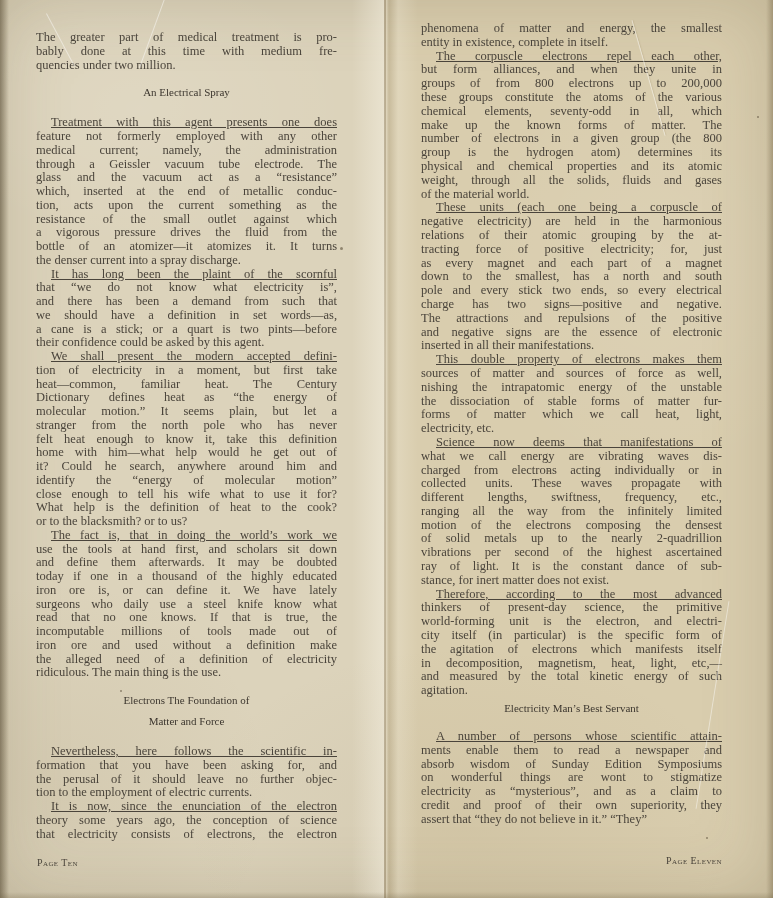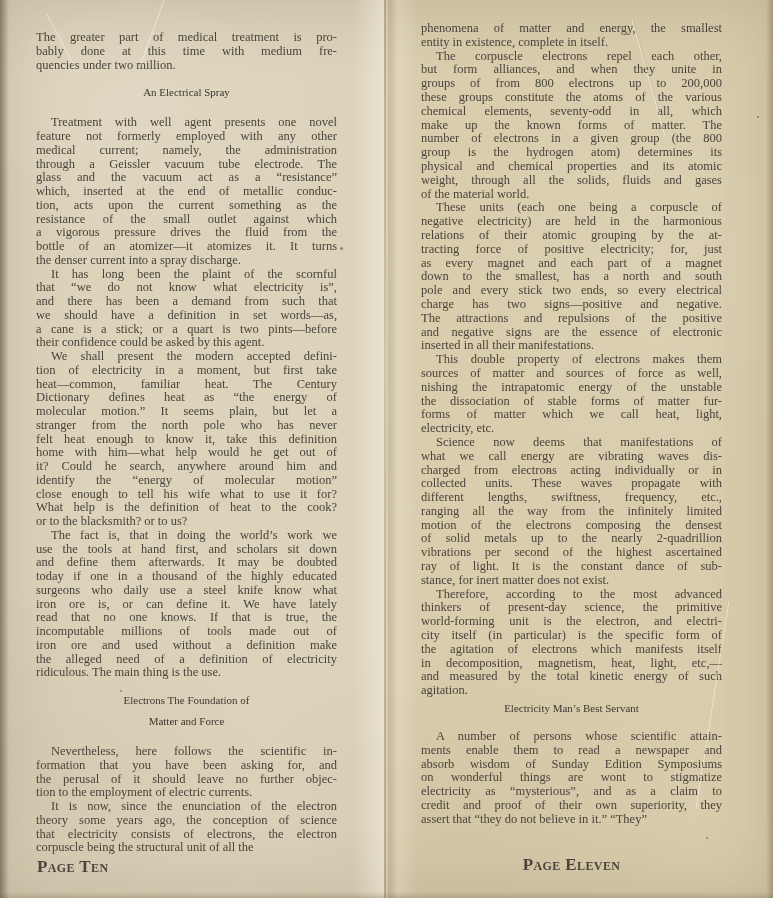--- a/index.html
+++ b/index.html
@@ -45,50 +45,50 @@
   .c3{left:712px;top:600px;height:210px;transform:rotate(9deg);}
   .c4{left:60px;top:10px;height:60px;transform:rotate(-28deg);}
   .speck{position:absolute;border-radius:50%;background:rgba(70,58,38,.5);pointer-events:none;}
 
   .page-col{position:absolute;width:301px;}
   .col-left{left:36px;top:31px;font-size:12.5px;line-height:13.75px;}
   .col-right{left:421px;top:22px;font-size:12.5px;line-height:13.8px;}
   .para{margin:0;}
   .line{text-align:justify;text-align-last:justify;white-space:normal;}
   .line.end{text-align-last:left;}
-  .line.first{text-indent:15px;}
+  .line.first{text-indent:15px;text-decoration:underline;}
   .heading{
     text-align:center;font-size:11px;line-height:21px;
     margin:10px 0 13px;color:var(--heading-ink);
   }
   .col-right .heading{margin:0 0 11px;}
   .footer{
-    position:absolute;font-variant:small-caps;font-size:17px;
-    letter-spacing:.4px;color:var(--ink);font-weight:bold;
+    position:absolute;font-variant:small-caps;font-size:10px;
+    letter-spacing:.4px;color:var(--ink);
   }
   .footer-left{left:37px;top:857px;}
-  .footer-right{left:421px;top:855px;width:301px;text-align:center;}
+  .footer-right{left:421px;top:855px;width:301px;text-align:right;}
 </style>
 </head>
 <body>
 
 <div class="scan">
   <div class="mottle"></div>
 
   <div class="page-col col-left">
       <div class="para">
         <div class="line">The greater part of medical treatment is pro-</div>
         <div class="line">bably done at this time with medium fre-</div>
         <div class="line end">quencies under two million.</div>
       </div>
       <div class="heading">
         <div>An Electrical Spray</div>
       </div>
       <div class="para">
-        <div class="line first">Treatment with well agent presents one novel</div>
+        <div class="line first">Treatment with this agent presents one does</div>
         <div class="line">feature not formerly employed with any other</div>
         <div class="line">medical current; namely, the administration</div>
         <div class="line">through a Geissler vacuum tube electrode. The</div>
         <div class="line">glass and the vacuum act as a “resistance”</div>
         <div class="line">which, inserted at the end of metallic conduc-</div>
         <div class="line">tion, acts upon the current something as the</div>
         <div class="line">resistance of the small outlet against which</div>
         <div class="line">a vigorous pressure drives the fluid from the</div>
         <div class="line">bottle of an atomizer—it atomizes it. It turns</div>
         <div class="line end">the denser current into a spray discharge.</div>
@@ -114,43 +114,42 @@
         <div class="line">identify the “energy of molecular motion”</div>
         <div class="line">close enough to tell his wife what to use it for?</div>
         <div class="line">What help is the definition of heat to the cook?</div>
         <div class="line end">or to the blacksmith?  or to us?</div>
       </div>
       <div class="para">
         <div class="line first">The fact is, that in doing the world’s work we</div>
         <div class="line">use the tools at hand first, and scholars sit down</div>
         <div class="line">and define them afterwards. It may be doubted</div>
         <div class="line">today if one in a thousand of the highly educated</div>
+        <div class="line">iron ore is, or can define it. We have lately</div>
         <div class="line">surgeons who daily use a steel knife know what</div>
-        <div class="line">iron ore is, or can define it. We have lately</div>
         <div class="line">read that no one knows. If that is true, the</div>
         <div class="line">incomputable millions of tools made out of</div>
         <div class="line">iron ore and used without a definition make</div>
         <div class="line">the alleged need of a definition of electricity</div>
         <div class="line end">ridiculous. The main thing is the use.</div>
       </div>
       <div class="heading">
         <div>Electrons The Foundation of</div>
         <div>Matter and Force</div>
       </div>
       <div class="para">
         <div class="line first">Nevertheless, here follows the scientific in-</div>
         <div class="line">formation that you have been asking for, and</div>
         <div class="line">the perusal of it should leave no further objec-</div>
         <div class="line end">tion to the employment of electric currents.</div>
       </div>
       <div class="para">
         <div class="line first">It is now, since the enunciation of the electron</div>
         <div class="line">theory some years ago, the conception of science</div>
         <div class="line">that electricity consists of electrons, the electron</div>
-        <div class="line end">corpuscle being the structural unit of all the</div>
       </div>
     </div>
   <div class="page-col col-right">
       <div class="para">
         <div class="line">phenomena of matter and energy, the smallest</div>
         <div class="line end">entity in existence, complete in itself.</div>
       </div>
       <div class="para">
         <div class="line first">The corpuscle electrons repel each other,</div>
         <div class="line">but form alliances, and when they unite in</div>

